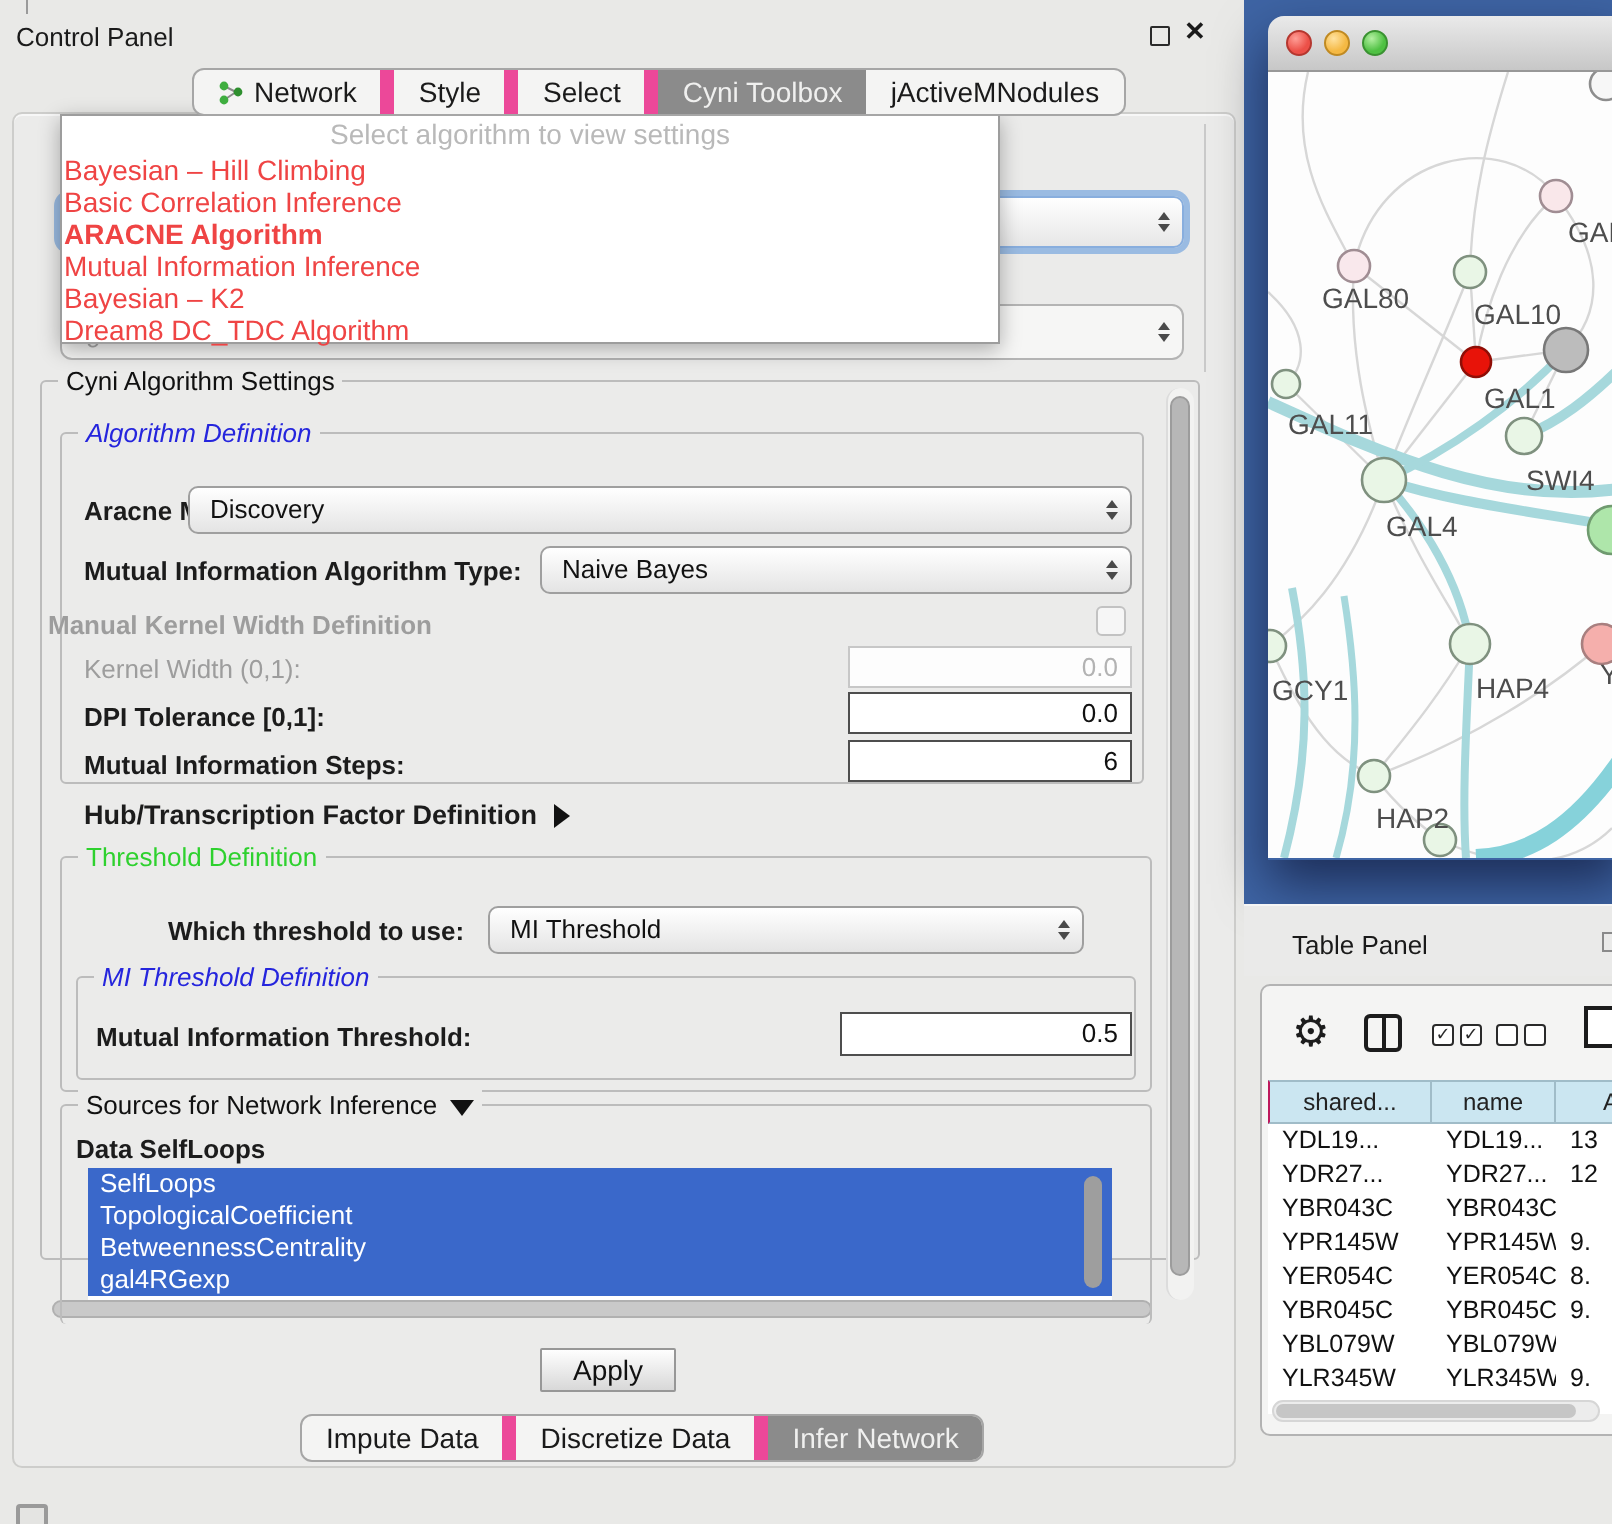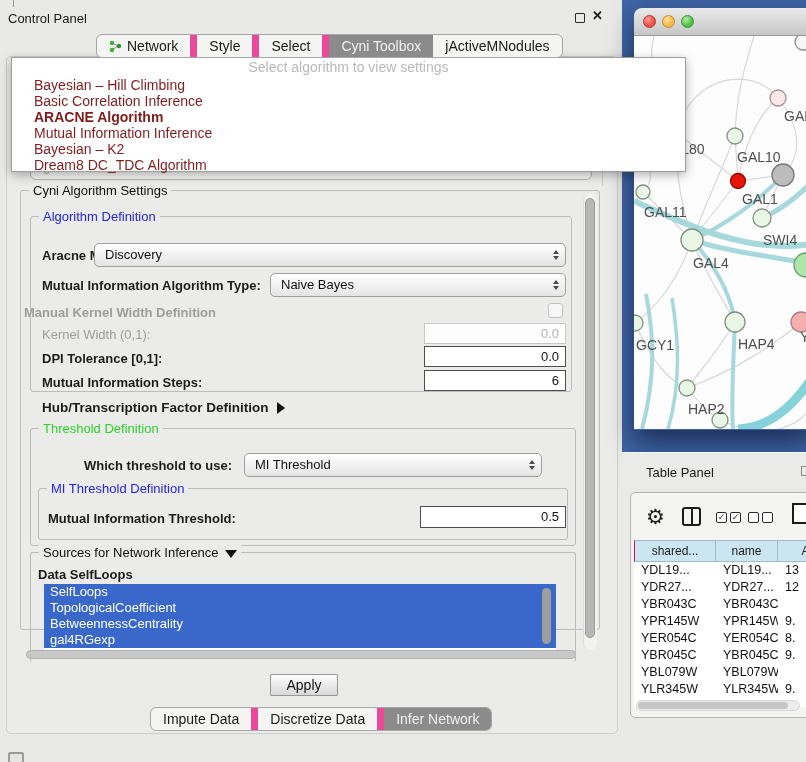--- a/index.html
+++ b/index.html
@@ -23,40 +23,40 @@
   .tabbar { display:inline-flex; height:24px; background:#f4f4f3; border:1px solid #a6a6a6;
     border-radius:6px; overflow:hidden; z-index:6; }
   .tabbar .seg { font-size:14px; line-height:22px; padding:0 12px; color:#1a1a1a;
     border-right:7px solid #ec4899; display:flex; align-items:center; white-space:nowrap; }
   .tabbar .seg:last-child { border-right:none; }
   .tabbar .seg.sel { background:#8b8b8b; color:#f0f0ef; border-right:none; }
   .top-tabs { left:96px; top:34px; }
   .bot-tabs { left:150px; top:707px; }
 
   
-  .popup { left:11px; top:57px; width:675px; height:115px; background:#fff;
+  .popup { left:30px; top:57px; width:470px; height:115px; background:#fff;
     border:1px solid #9d9d9d; z-index:5; box-shadow:0 3px 10px rgba(0,0,0,.3); }
   .popup .prompt { height:19px; text-align:center; font-size:14px; color:#b9b9b9; line-height:19px; }
-  .popup .item { height:16px; line-height:16px; font-size:14px; padding-left:22px; color:#7f1d1d; white-space:nowrap; }
+  .popup .item { height:16px; line-height:16px; font-size:14px; padding-left:1px; color:#ef4444; white-space:nowrap; }
   .popup .item.bold { font-weight:bold; }
 
   
   .frag-combo-a { left:30px; top:98px; width:562px; height:26px; border-radius:5px;
     background:linear-gradient(#fff,#e7e7e7); border:1px solid #88aede;
     box-shadow:0 0 0 3px rgba(100,155,220,.6); z-index:1; }
   .frag-combo-b { left:30px; top:152px; width:562px; height:28px; border-radius:6px;
     background:#f6f6f5; border:1px solid #b4b4b4; z-index:1; font-size:13px;
     line-height:28px; padding-left:12px; color:#a9a9a9; }
   .vline { left:602px; top:62px; width:1px; height:124px; background:#c9c9c9; z-index:0; }
 
   
   .group { position:absolute; border:1px solid #bcbcbc; border-radius:3px; }
   .gtitle { position:absolute; top:-8px; left:8px; background:#ebebea; padding:0 4px;
     font-size:13px; white-space:nowrap; }
-  .gtitle.blue { color:#2525dd; }
+  .gtitle.blue { color:#2525dd;font-style:italic; }
   .gtitle.green { color:#2ed12e; }
 
   .lbl { position:absolute; font-size:13px; font-weight:bold; color:#1c1c1c; white-space:nowrap; }
   .lbl.dis { color:#9d9d9d; }
 
   .combo { position:absolute; height:24px; border:1px solid #9f9f9f; border-radius:5px;
     background:linear-gradient(#ffffff,#e4e4e4); font-size:13px; line-height:22px;
     padding-left:10px; color:#111; }
   .stepper { position:absolute; right:6px; top:50%; transform:translateY(-50%);
     display:flex; flex-direction:column; align-items:center; }

